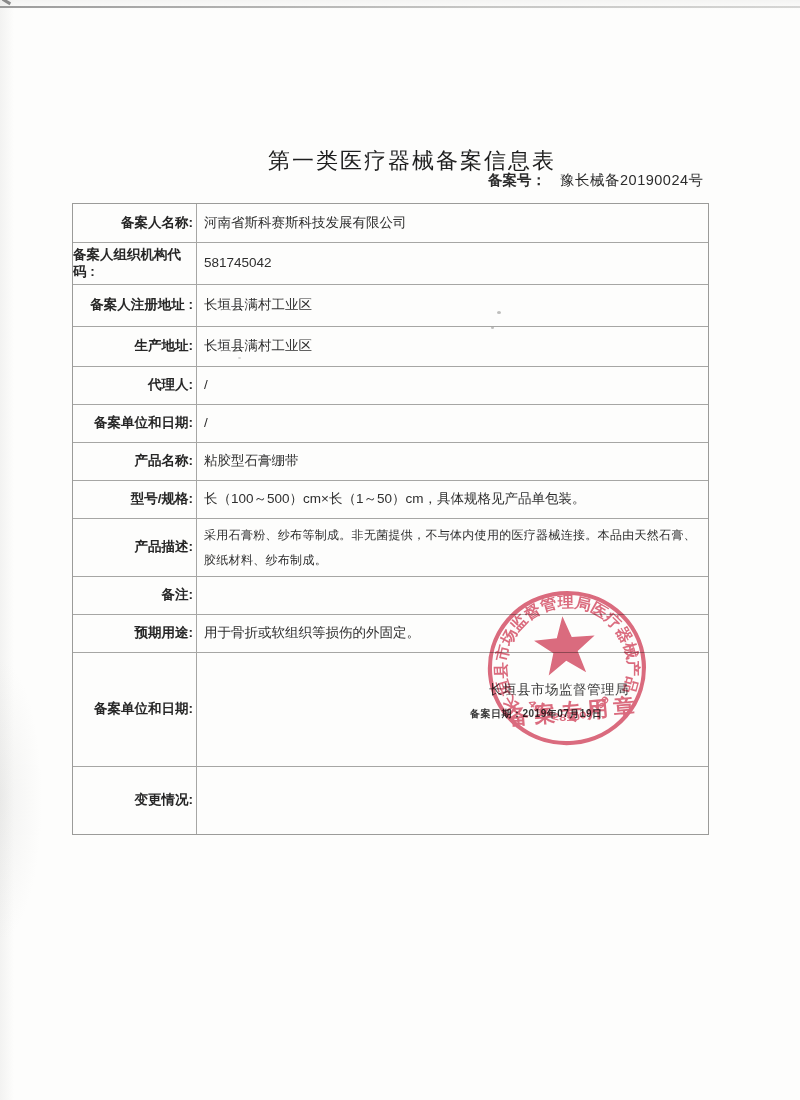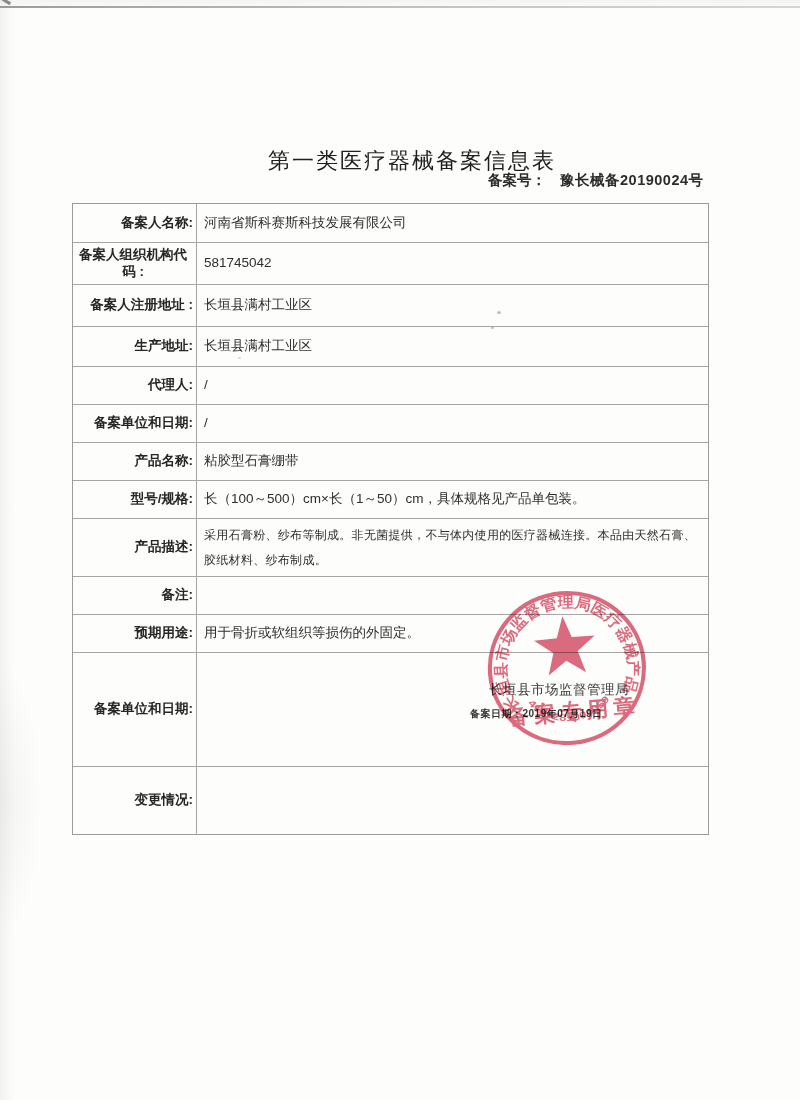--- a/index.html
+++ b/index.html
@@ -22,30 +22,30 @@
   .speck { position:absolute; background:#8a8a88; border-radius:50%; opacity:.55; }
   .speck.s1 { left:497px; top:311px; width:4px; height:3px; }
   .speck.s2 { left:491px; top:326px; width:3px; height:3px; }
   .speck.s3 { left:238px; top:357px; width:3px; height:2px; opacity:.35; }
 
   .doc-title { position:absolute; left:12px; top:112px; width:100%;
     text-align:center; font-size:22px; font-weight:normal; letter-spacing:2px; color:#1e1e1e;margin-top:34px; }
 
   .filing-no { position:absolute; left:488px; top:171px; font-size:14.5px; color:#2c2c2c;
     display:flex; gap:14px; font-weight:bold;text-align:center; }
-  .filing-no .val { font-weight:bold; letter-spacing:.5px; }
+  .filing-no .val { font-weight:normal; letter-spacing:.5px; }
 
   .reg-table { position:absolute; left:72px; top:203px; width:637px;
     border:1px solid #9b9b99; background:transparent; }
   .t-row { display:flex; border-top:1px solid #a6a6a4; }
   .t-row:first-child { border-top:none; }
   .t-label { width:124px; flex:0 0 124px; border-right:1px solid #a6a6a4;
     display:flex; align-items:center; justify-content:flex-end;
     padding-right:3px; font-size:13.5px; font-weight:bold; color:#262626;
-    text-align:center; line-height:1.25; }
+    text-align:left; line-height:1.25; }
   .t-value { flex:1; display:flex; align-items:center; padding-left:7px; padding-right:6px;
     font-size:13.5px; color:#2e2e2e; line-height:1.5; }
   .t-row.desc .t-value { font-size:12px; line-height:25px; letter-spacing:.3px; }
 
   .print-unit { position:absolute; left:489px; top:681px; font-size:13.5px; color:#3c3c3c; letter-spacing:.5px; }
   .print-date { position:absolute; left:470px; top:707px; font-size:10px; color:#363636; letter-spacing:.5px; font-weight:bold; }
 
   .seal { position:absolute; left:484px; top:586px; width:166px; height:166px;
     transform:rotate(-5deg); mix-blend-mode:multiply; opacity:.88; }
   .seal text { font-family:"Liberation Sans","DejaVu Sans",sans-serif; }

